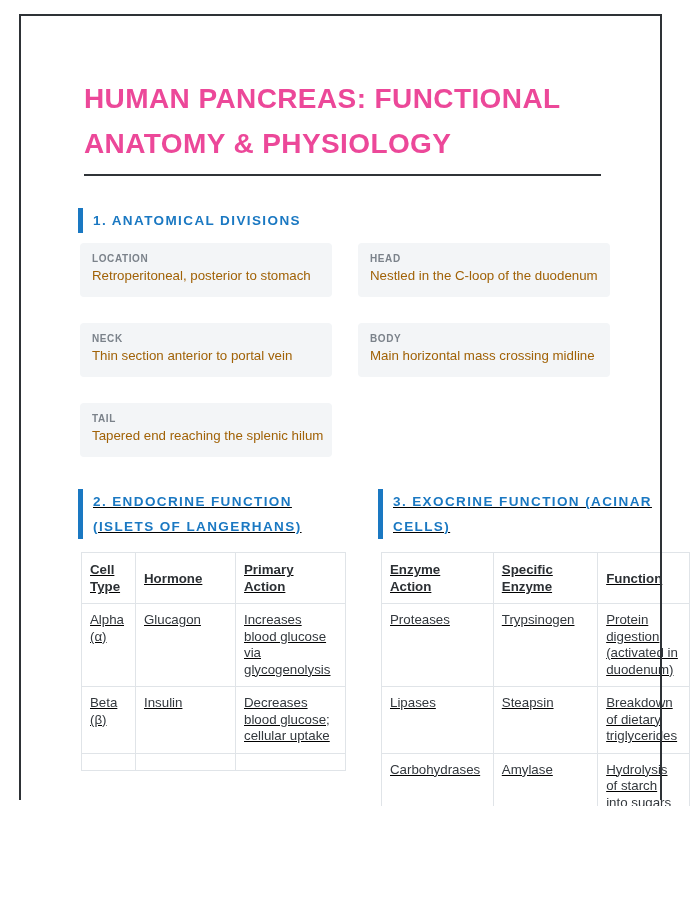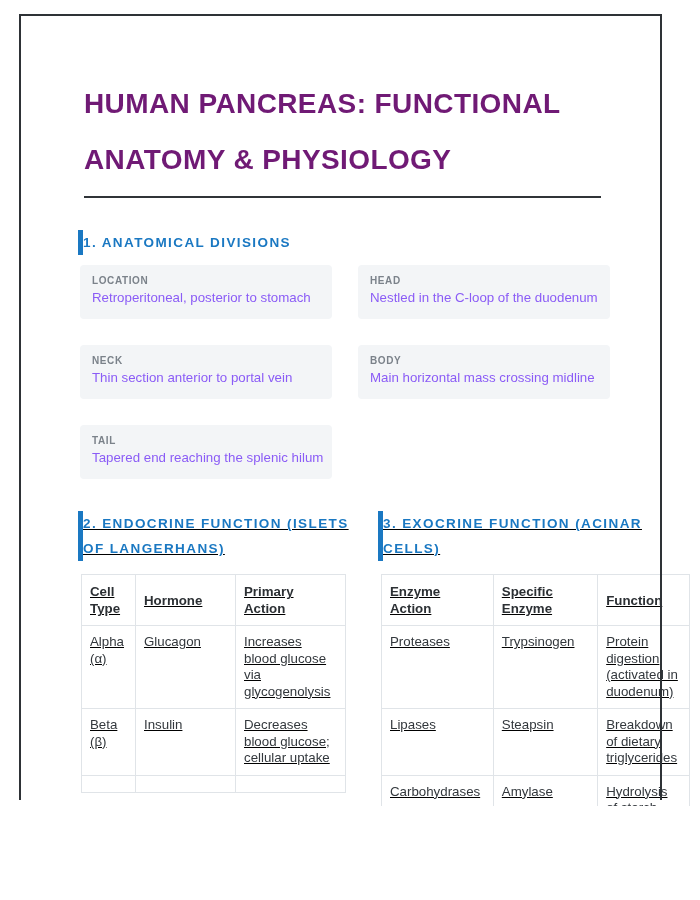--- a/index.html
+++ b/index.html
@@ -20,50 +20,50 @@
   }
   .bottom-mask {
     position: absolute; left: 0; top: 806px; width: 700px; height: 94px;
     background: #ffffff; z-index: 5;
   }
 
   .content { position: absolute; left: 21px; top: 16px; width: 641px; z-index: 1; }
 
   h1.doc-title {
     margin: 60px 0 0 63px; width: 522px;
-    font-size: 28px; line-height: 56px; letter-spacing: 0.4px;
-    font-weight: bold; color: #701a75; text-transform: uppercase;
+    font-size: 28px; line-height: 45px; letter-spacing: 0.4px;
+    font-weight: bold; color: #ec4899; text-transform: uppercase;
   }
   .divider {
     margin: 8px 0 0 63px; width: 517px; height: 0;
     border-top: 2px solid #303438;
   }
 
   .sec-head {
-    border-left: 5px solid #1a78c2; 
+    border-left: 5px solid #1a78c2; padding-left: 10px;
     font-size: 13.5px; font-weight: bold; letter-spacing: 1.4px;
     color: #1a78c2; line-height: 25px; text-transform: uppercase;
   }
 
   .sec1 { margin: 32px 0 0 57px; }
   .cards {
     margin: 10px 0 0 2px;
     display: grid; grid-template-columns: 252px 252px;
     column-gap: 16px; row-gap: 9px; gap: 26px;
   }
   .card {
     background: #f3f5f7; border-radius: 4px;
     padding: 10px 6px 10px 12px; height: 34px; box-sizing: content-box;
   }
   .card-label {
     font-size: 10px; font-weight: bold; letter-spacing: 0.6px;
     color: #7b828a; text-transform: uppercase;
   }
   .card-value {
-    margin-top: 4px; font-size: 13.3px; color: #8b5cf6; white-space: nowrap;
+    margin-top: 4px; font-size: 13.3px; color: #a16207; white-space: nowrap;
   }
 
   .two-col { margin: 32px 0 0 57px; display: flex; text-decoration: underline; }
   .col-left  { width: 280px; margin-right: 20px; flex: none; }
   .col-right { width: 312px; flex: none; }
 
   table.data-table { border-collapse: collapse; margin: 13px 0 0 3px; table-layout: fixed; }
   .data-table th, .data-table td {
     border: 1px solid #e0e4e8; text-align: left; font-size: 13.3px;
     overflow: visible; word-wrap: normal;

